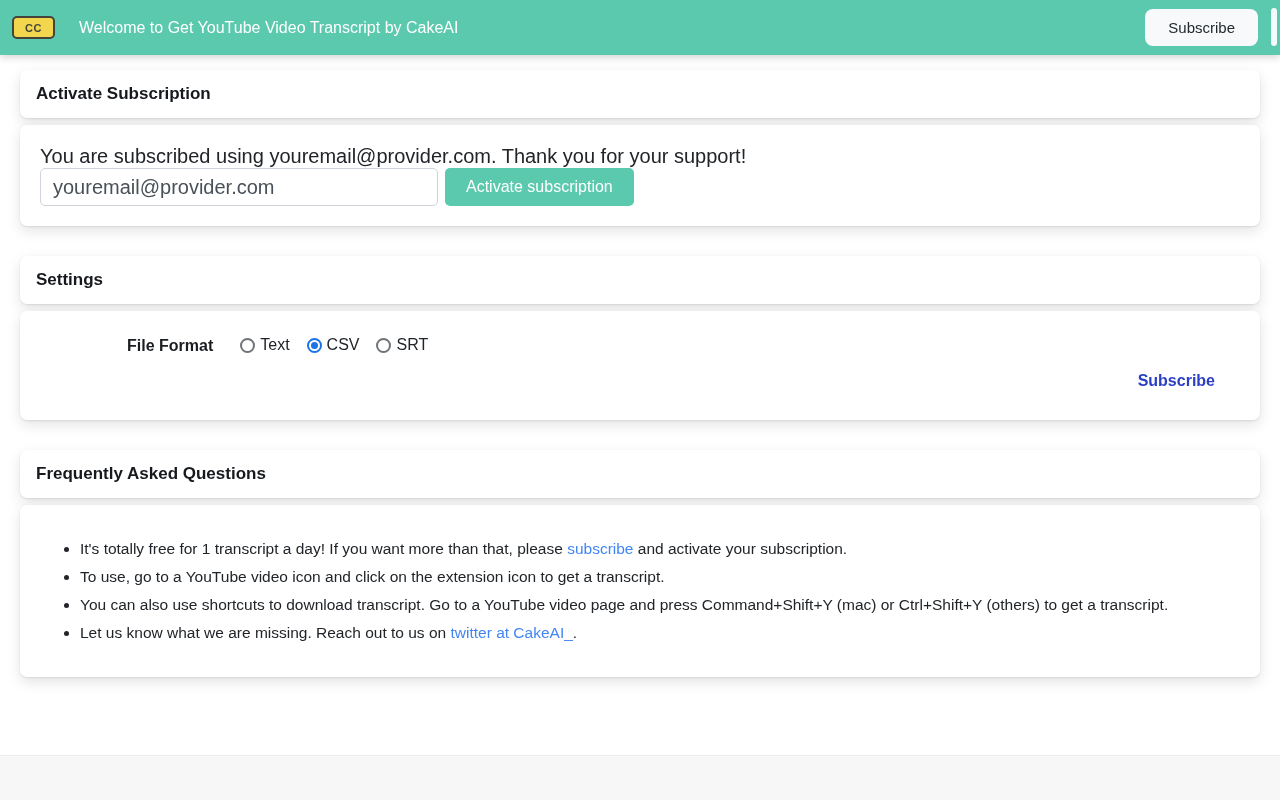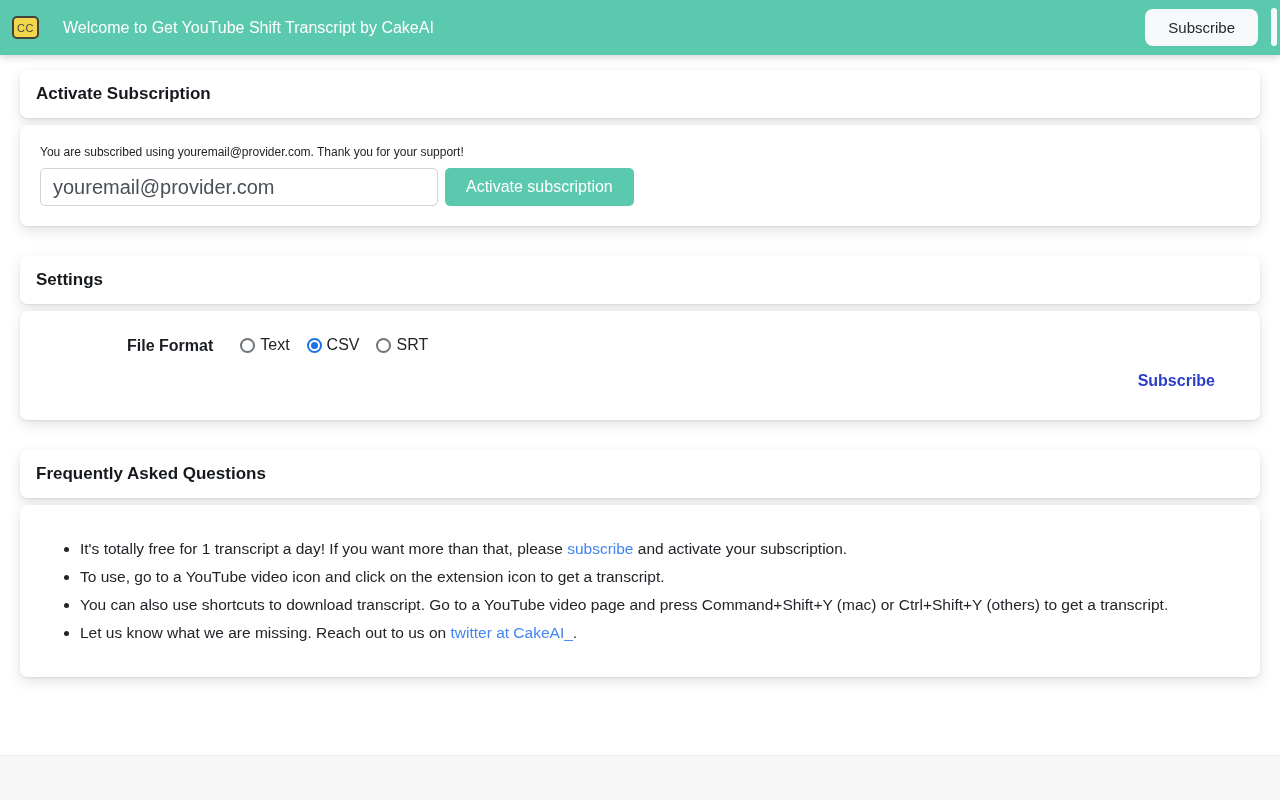--- a/index.html
+++ b/index.html
@@ -19,26 +19,26 @@
     flex: 0 0 55px;
     background: var(--accent-teal, #5bc9ad);
     display: flex;
     align-items: center;
     padding: 0 22px 0 12px;
     box-shadow: 0 2px 8px rgba(0,0,0,.18);
     position: relative;
     z-index: 5;
   }
   .cc-badge {
-    width: 27px; height: 23px;
+    width: 43px; height: 23px;
     background: #f2d74e;
     border: 2px solid #44443a;
     border-radius: 5px;
     color: #44443a;
-    font-weight: normal;
+    font-weight: bold;
     font-size: 11px;
     display: flex; align-items: center; justify-content: center;
     letter-spacing: .5px;
     flex: 0 0 auto;
   }
   .header-title { color: #ffffff; font-size: 16px; margin-left: 24px; font-weight: 400; }
   .header-subscribe {
     margin-left: auto;
     background: #f8f9fa;
     color: #24292f;
@@ -70,21 +70,21 @@
   .section-heading-card {
     padding: 14px 16px;
     font-size: 17px;
     font-weight: 700;
     color: #16191d;
     margin-bottom: 7px;
   }
 
   
   .activate-body { padding: 20px; }
-  .status-text { font-size: 12px; color: #212529; margin-bottom: 9px; }
+  .status-text { font-size: 20px; color: #212529; }
   .email-row { display: flex; align-items: center; }
   .email-input {
     width: 398px; height: 38px;
     border: 1px solid #ced4da;
     border-radius: 5px;
     padding: 0 12px;
     font-size: 20px;
     color: #495057;
     font-family: inherit;
     outline: none;
@@ -146,21 +146,21 @@
     flex: 0 0 45px;
     background: #f7f7f8;
     border-top: 1px solid #ececee;
   }
 </style>
 </head>
 <body style="--accent-teal: #5bc9ad; --radio-blue: #1a73e8; --link-blue: #4285f4; --subscribe-blue: #2b3fc4;">
 
 <header class="app-header">
   <span class="cc-badge">CC</span>
-  <span class="header-title">Welcome to Get YouTube Shift Transcript by CakeAI</span>
+  <span class="header-title">Welcome to Get YouTube Video Transcript by CakeAI</span>
   <button class="header-subscribe">Subscribe</button>
 </header>
 
 <div class="scroll-thumb"></div>
 
 <main class="content">
 
   <section class="section">
     <div class="card section-heading-card">Activate Subscription</div>
     <div class="card activate-body">

